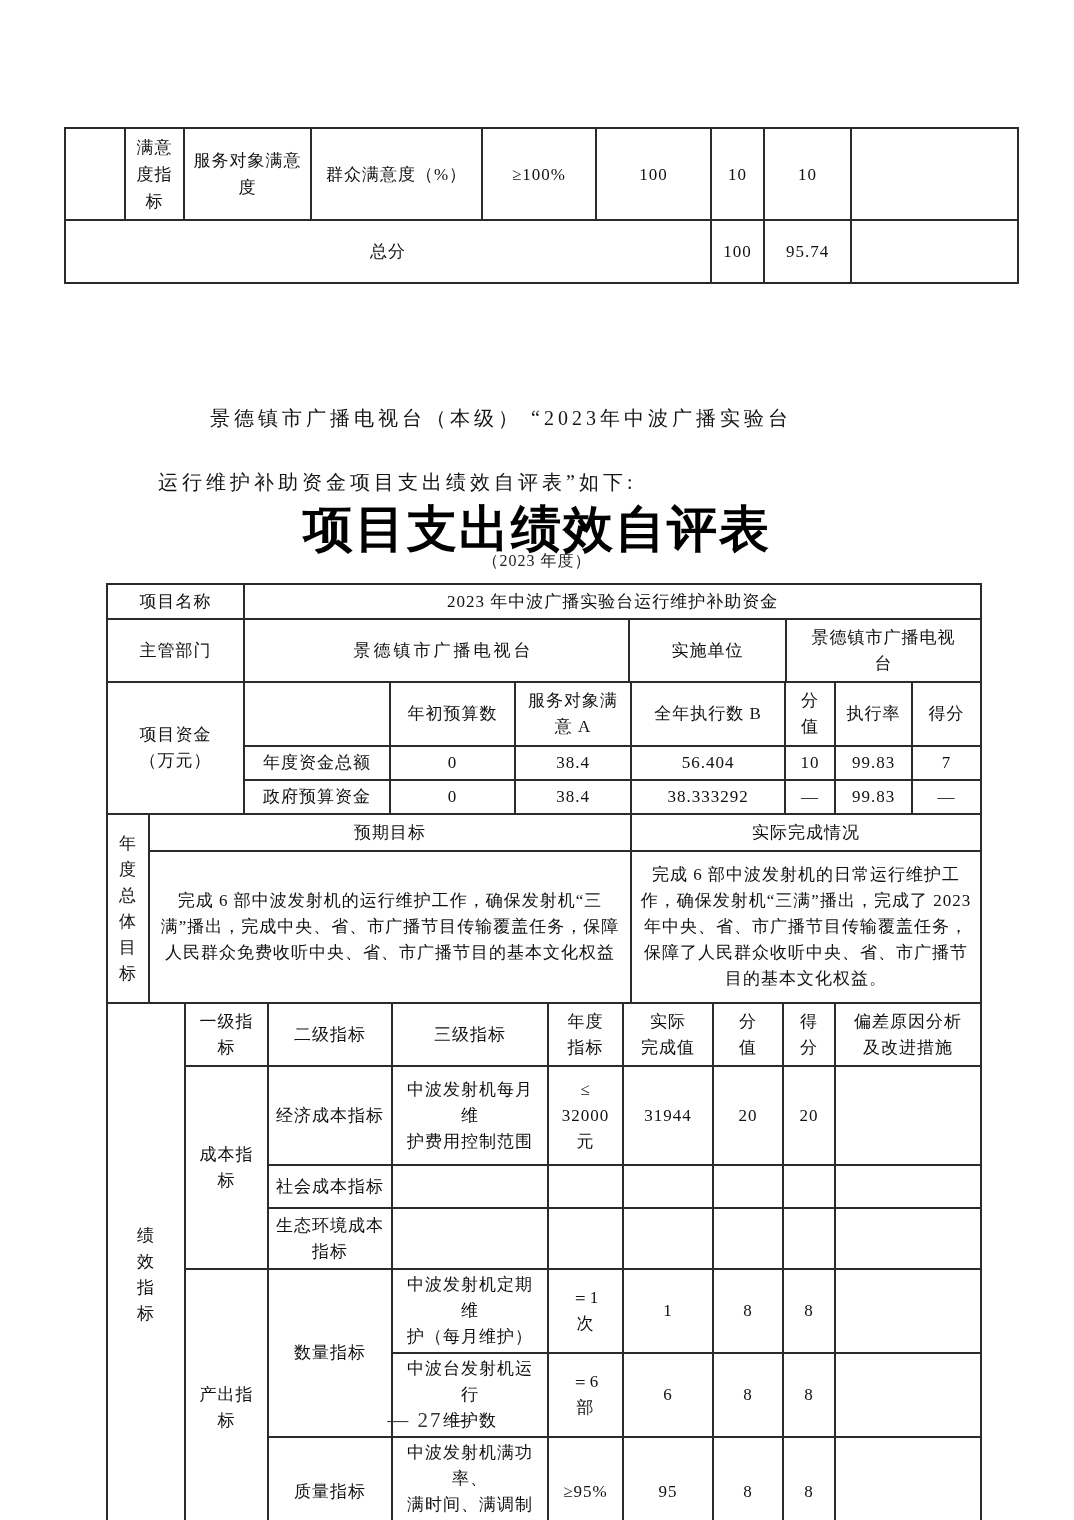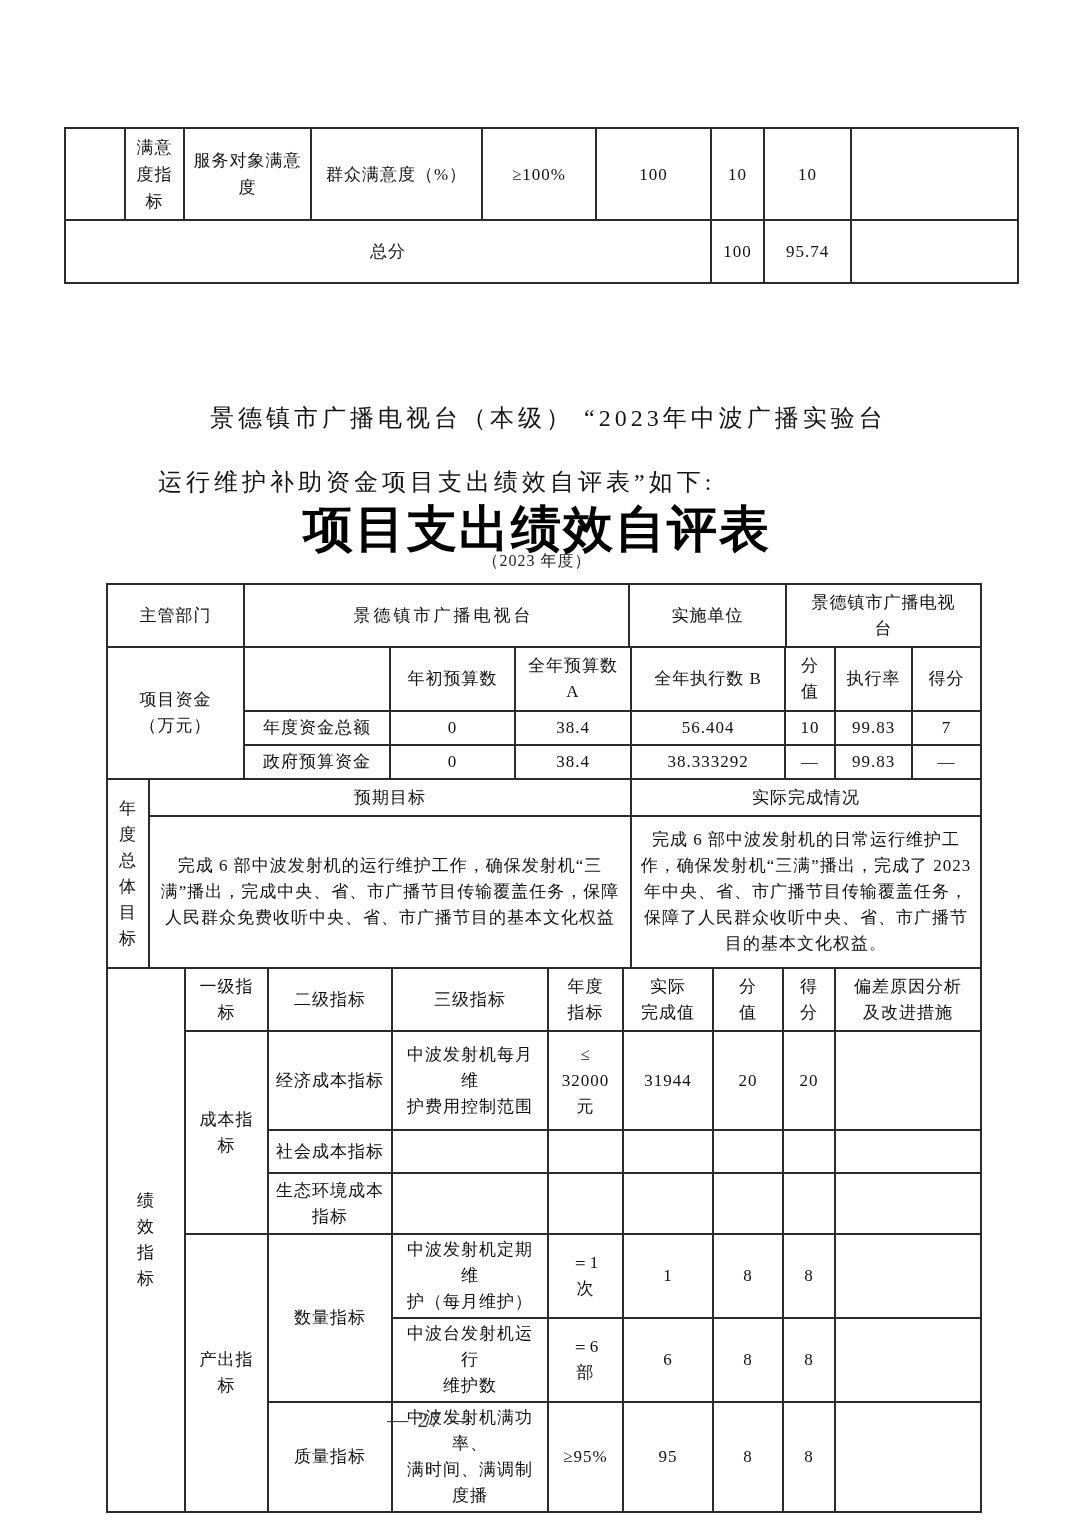--- a/index.html
+++ b/index.html
@@ -57,21 +57,21 @@
   .rh58 td{height:58px;}
   .rh28 td{height:28px;}
   .rh31 td{height:31px;}
   .rh146 td{height:146px;}
   .rh93 td{height:93px;margin-top:30px;}
   .rh37 td{height:37px;}
   .rh55 td{height:55px;}
   .rh60 td{height:60px;}
   .intro{
     position:absolute;left:158px;top:386px;width:800px;
-    font-size:24px;letter-spacing:4px;line-height:64px;color:#151515;
+    font-size:20px;letter-spacing:4px;line-height:64px;color:#151515;
   }
   .intro .indent{text-indent:52px;}
   .doc-title{
     position:absolute;left:0;top:496px;width:1074px;
     text-align:center;font-size:50px;font-weight:bold;letter-spacing:2px;color:#000;
   }
   .doc-subtitle{
     position:absolute;left:0;top:551px;width:1074px;
     text-align:center;font-size:16px;letter-spacing:1px;color:#222;
   }
@@ -124,20 +124,32 @@
   <div class="intro">
     <div class="indent">景德镇市广播电视台（本级） “2023年中波广播实验台</div>
     <div>运行维护补助资金项目支出绩效自评表”如下:</div>
   </div>
 
   <div class="doc-title">项目支出绩效自评表</div>
   <div class="doc-subtitle">（2023 年度）</div>
 
   <div class="stack">
 
+    <table>
+      <colgroup>
+          <col style="width:137px">
+          <col style="width:737px">
+        </colgroup>
+      <tbody>
+          <tr class="rh29">
+        <td>项目名称</td>
+        <td class="big-label">2023 年中波广播实验台运行维护补助资金</td>
+      </tr>
+    </tbody>
+      </table>
 
     <table>
       <colgroup>
           <col style="width:137px">
           <col style="width:385px">
           <col style="width:157px">
           <col style="width:195px">
         </colgroup>
       <tbody>
           <tr class="rh57">
@@ -160,21 +172,21 @@
           <col style="width:50px">
           <col style="width:77px">
           <col style="width:69px">
       </colgroup>
       <tbody>
           <tr class="rh58">
         <td rowspan="3">项目资金
 （万元）</td>
         <td></td>
         <td>年初预算数</td>
-        <td>全年预算数 A</td>
+        <td>服务对象满意 A</td>
         <td>全年执行数 B</td>
         <td>分
 值</td>
         <td>执行率</td>
         <td>得分</td>
       </tr>
       <tr class="rh28">
         <td>年度资金总额</td>
         <td>0</td>
         <td>38.4</td>

